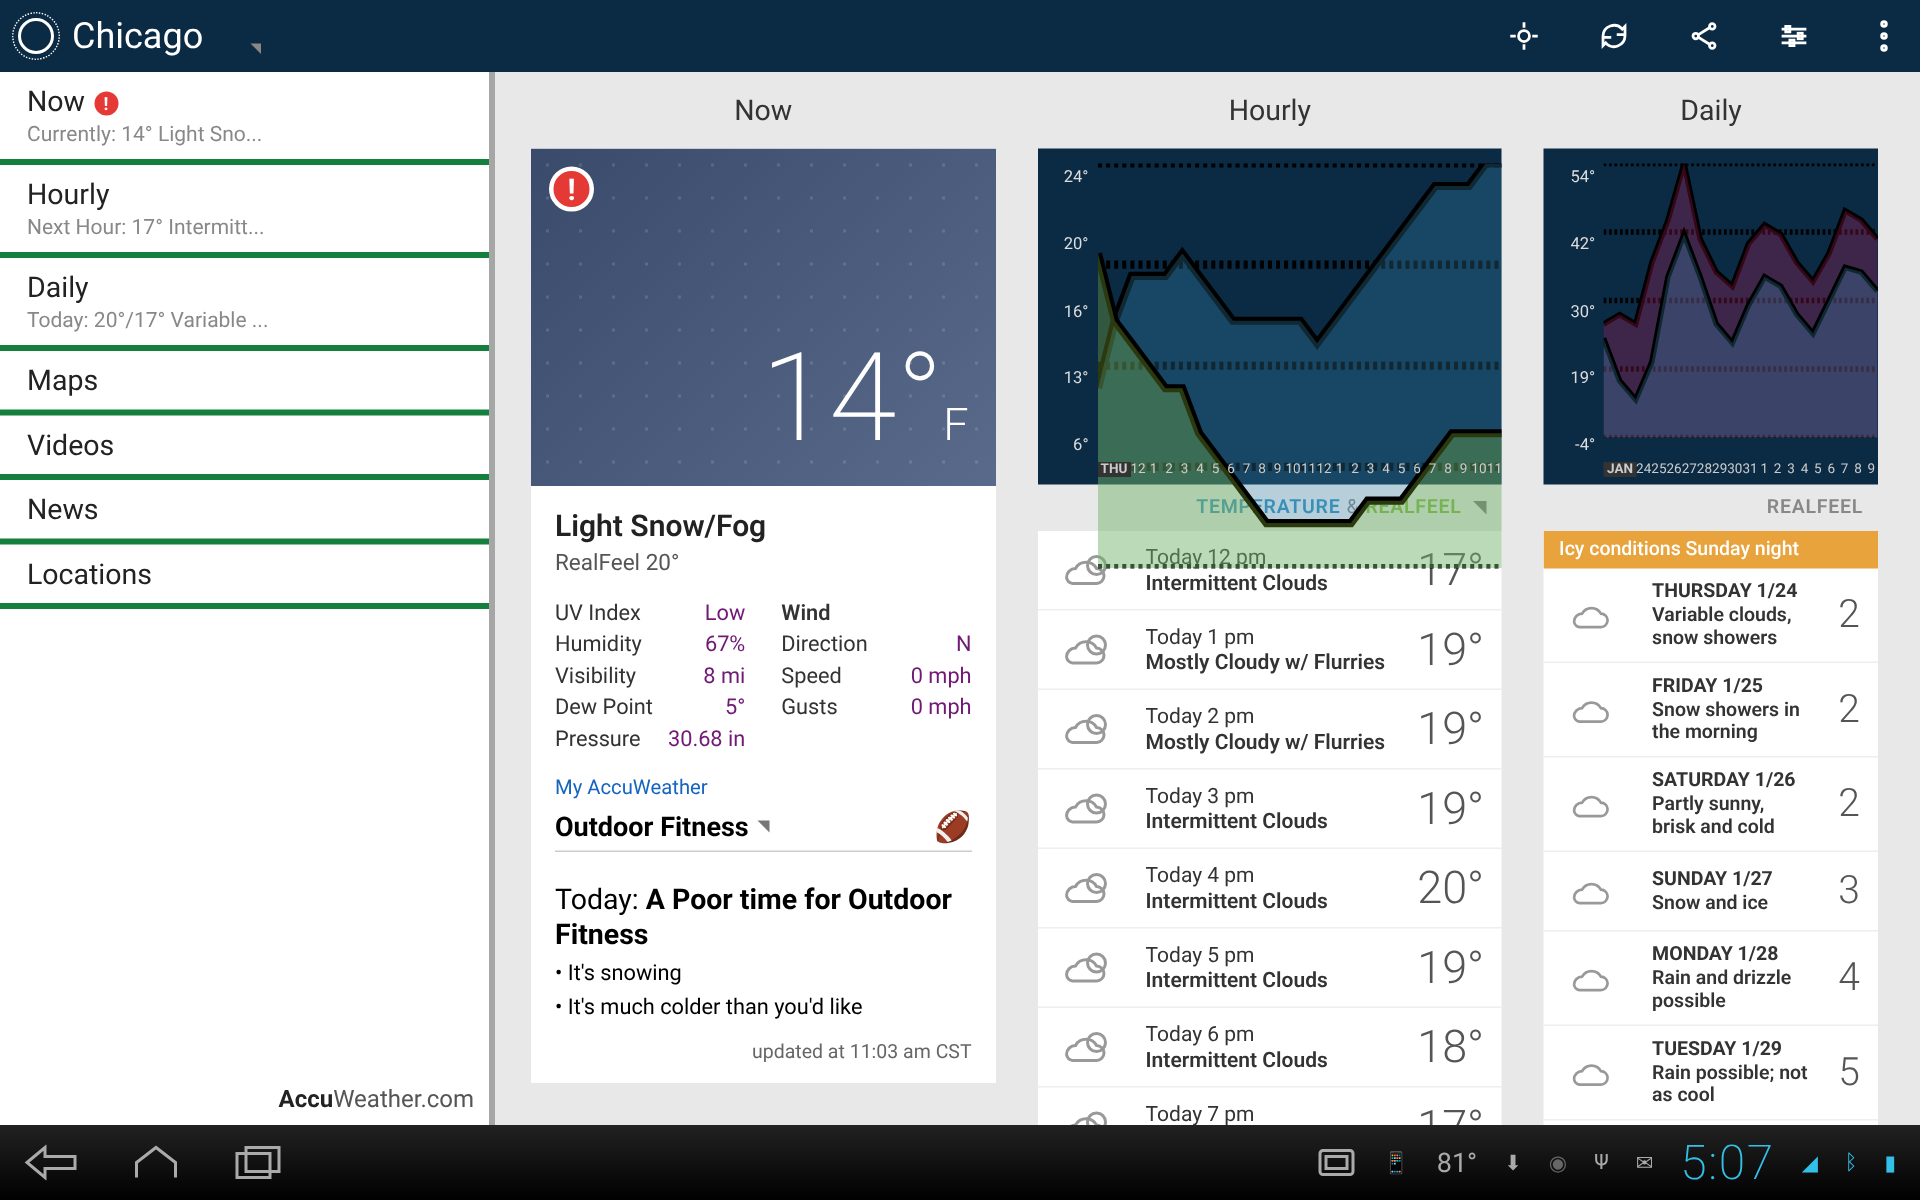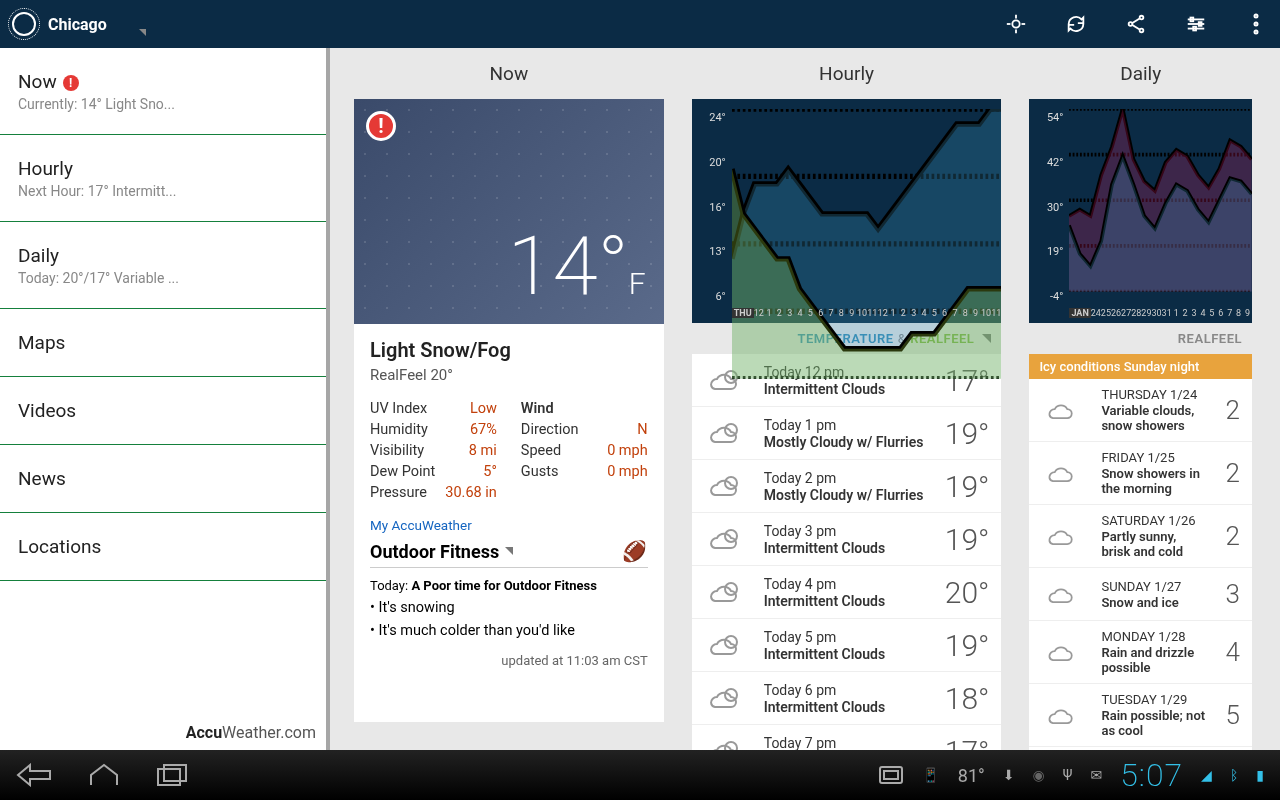--- a/index.html
+++ b/index.html
@@ -1,27 +1,27 @@
 <!DOCTYPE html>
 <html><head>
 <meta charset="utf-8">
 <style>
 *{margin:0;padding:0;box-sizing:border-box;font-family:Roboto,Arial,sans-serif}
 body{width:1280px;height:800px;background:#000;overflow:hidden;position:relative}
 .topbar{height:48px;background:#0b2b45;display:flex;align-items:center;padding:0 12px;color:#fff}
 .location-group{display:flex;align-items:center;gap:12px;flex:1}
 .sun-icon{width:24px;height:24px;border:2px solid #fff;border-radius:50%;position:relative}
 .sun-icon::before{content:"";position:absolute;inset:-6px;border:1px dotted #fff;border-radius:50%}
-.location-name{font-size:16px;font-weight:700}
+.location-name{font-size:24px;font-weight:400}
 .dropdown-tri{width:0;height:0;border-left:7px solid transparent;border-top:7px solid #888;margin-left:20px;margin-top:16px}
 .action-icons{display:flex;gap:36px;align-items:center}
 .icon24{width:24px;height:24px;display:flex;align-items:center;justify-content:center;color:#fff;font-size:20px}
 .main{display:flex;height:702px;background:#fff}
 .sidebar{width:330px;background:#fff;display:flex;flex-direction:column;position:relative;border-right:4px solid rgba(0,0,0,0.35)}
-.sidebar-item{padding:22px 18px;border-bottom:1px solid #15803d;cursor:pointer}
+.sidebar-item{padding:8px 18px;border-bottom:4px solid #15803d;cursor:pointer}
 .sidebar-title{font-size:19px;color:#222;font-weight:400}
 .sidebar-title .alert-badge{display:inline-block;width:16px;height:16px;background:#e53935;border-radius:50%;color:#fff;font-size:12px;text-align:center;line-height:16px;font-weight:bold;margin-left:6px;vertical-align:middle}
 .sidebar-sub{font-size:14px;color:#888;margin-top:3px}
 .brand-logo{position:absolute;bottom:8px;right:10px;font-size:16px;color:#555}
 .brand-logo b{color:#222}
 .content{flex:1;background:#e8e8e8;display:flex;overflow:hidden;padding-left:24px}
 .col{display:flex;flex-direction:column;margin-right:28px}
 .col-header{text-align:center;font-size:19px;color:#333;padding:14px 0}
 .col-now{width:320px}
 .col-hourly{width:320px}
@@ -31,28 +31,28 @@
 .now-hero::before{content:"";position:absolute;inset:0;background-image:radial-gradient(circle,rgba(255,255,255,.22) 1px,transparent 1px);background-size:22px 22px;opacity:.6}
 .alert-big{position:absolute;top:12px;left:12px;width:30px;height:30px;background:#e53935;border:3px solid #fff;border-radius:50%;color:#fff;font-weight:bold;text-align:center;line-height:24px;font-size:20px;z-index:2}
 .bigtemp{color:#fff;font-size:82px;font-weight:200;position:relative;z-index:2}
 .bigtemp small{font-size:30px;font-weight:300}
 .now-body{padding:14px 16px 10px}
 .cond{font-size:20px;font-weight:600;color:#222}
 .realfeel{font-size:15px;color:#555;margin-top:4px}
 .stats{display:flex;gap:24px;margin-top:14px;font-size:14.5px;color:#333}
 .stats-col{flex:1}
 .stat-row{display:flex;justify-content:space-between;padding:2px 0}
-.stat-row span:last-child{color:#c2410c}
+.stat-row span:last-child{color:#701a75}
 .wind-hdr{font-weight:600}
 .myaccu{color:#1565c0;font-size:13.5px;margin-top:14px}
 .fitness-bar{display:flex;align-items:center;justify-content:space-between;margin-top:6px;padding-bottom:4px;border-bottom:1px solid #ccc}
 .fitness-title{font-size:18px;font-weight:700}
 .fitness-tri{width:0;height:0;border-left:8px solid transparent;border-top:8px solid #777;margin-left:6px}
 .football{font-size:20px}
-.fitness-desc{font-size:13px;margin-top:10px}
+.fitness-desc{font-size:19px;margin-top:20px}
 .fitness-desc b{font-weight:700}
 .fitness-bullets{margin-top:6px;font-size:14.5px}
 .updated{text-align:right;font-size:13px;color:#666;margin-top:14px}
 .chart-wrap{background:#0b2b45;height:224px;position:relative}
 .chart{position:absolute;left:40px;right:0;top:10px;bottom:20px}
 .yaxis{position:absolute;left:4px;top:12px;bottom:20px;display:flex;flex-direction:column;justify-content:space-between;color:#ddd;font-size:11px;text-align:right;width:30px}
 .xaxis{position:absolute;left:40px;right:0;bottom:3px;display:flex;color:#ccc;font-size:9px;height:14px;align-items:center}
 .xaxis span{flex:1;text-align:center;white-space:nowrap}
 .xaxis .xday{background:#333;padding:0 2px;font-weight:bold}
 .legend{display:flex;justify-content:flex-end;align-items:center;padding:8px 10px;font-size:13px;letter-spacing:.5px}
@@ -60,21 +60,21 @@
 .legend .amp{color:#888;margin:0 4px}
 .legend .rf{color:#7cb342;font-weight:600}
 .legend-tri{width:0;height:0;border-left:9px solid transparent;border-top:9px solid #777;margin-left:8px}
 .list{background:#fff;flex:1;overflow:hidden}
 .list-row{display:flex;align-items:center;padding:8px 12px;border-bottom:1px solid #eee;gap:20px}
 .row-icon{width:40px;height:36px;display:flex;align-items:center;justify-content:center;color:#999}
 .row-text{flex:1}
 .row-time{font-size:14px;color:#333}
 .row-cond{font-size:14px;color:#333;font-weight:600;margin-top:1px}
 .row-temp{font-size:30px;color:#555;font-weight:300}
-.daily-list .row-time{font-weight:400;font-size:13px}
+.daily-list .row-time{font-weight:700;font-size:13px}
 .daily-list .row-cond{font-weight:600;font-size:13px}
 .icy-banner{background:#e8a33d;color:#fff;font-size:13px;padding:5px 10px;font-weight:500}
 .navbar{position:absolute;bottom:0;left:0;right:0;height:50px;background:linear-gradient(#222,#000);display:flex;align-items:center;padding:0 16px;gap:36px}
 .nav-left{display:flex;gap:36px;align-items:center}
 .nav-svg{color:#aaa}
 .nav-right{margin-left:auto;display:flex;align-items:center;gap:18px;color:#aaa;font-size:14px}
 .clock{color:#33c0e8;font-size:32px;font-weight:200;letter-spacing:1px}
 svg path,svg circle,svg polyline,svg rect,svg line{stroke:currentColor;fill:none;stroke-width:2}
 </style>
 </head>

